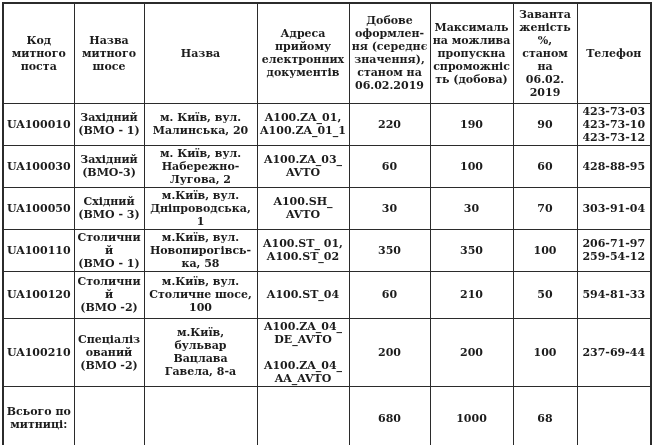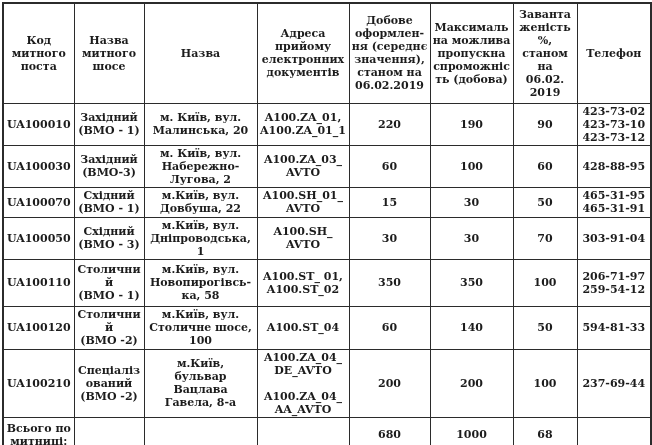--- a/index.html
+++ b/index.html
@@ -109,51 +109,37 @@
         <td>UA100010</td>
         <td>Західний
 (ВМО - 1)</td>
         <td>м. Київ, вул.
 Малинська, 20</td>
         <td>A100.ZA_01,
 A100.ZA_01_1</td>
         <td>220</td>
         <td>190</td>
         <td>90</td>
-        <td>423-73-02
+        <td>423-73-03
 423-73-10
 423-73-12</td>
       </tr>
       <tr>
         <td>UA100030</td>
         <td>Західний
 (ВМО-3)</td>
         <td>м. Київ, вул.
 Набережно-
 Лугова, 2</td>
         <td>A100.ZA_03_
 AVTO</td>
         <td>60</td>
         <td>100</td>
         <td>60</td>
         <td>428-88-95</td>
-      </tr>
-      <tr>
-        <td>UA100070</td>
-        <td>Східний
-(ВМО - 1)</td>
-        <td>м.Київ, вул.
-Довбуша, 22</td>
-        <td>A100.SH_01_
-AVTO</td>
-        <td>15</td>
-        <td>30</td>
-        <td>50</td>
-        <td>465-31-95
-465-31-91</td>
       </tr>
       <tr>
         <td>UA100050</td>
         <td>Східний
 (ВМО - 3)</td>
         <td>м.Київ, вул.
 Дніпроводська,
 1</td>
         <td>A100.SH_
 AVTO</td>
@@ -181,21 +167,21 @@
       <tr>
         <td>UA100120</td>
         <td>Столични
 й
 (ВМО -2)</td>
         <td>м.Київ, вул.
 Столичне шосе,
 100</td>
         <td>A100.ST_04</td>
         <td>60</td>
-        <td>140</td>
+        <td>210</td>
         <td>50</td>
         <td>594-81-33</td>
       </tr>
       <tr>
         <td>UA100210</td>
         <td>Спеціаліз
 ований
 (ВМО -2)</td>
         <td>м.Київ,
 бульвар Вацлава

